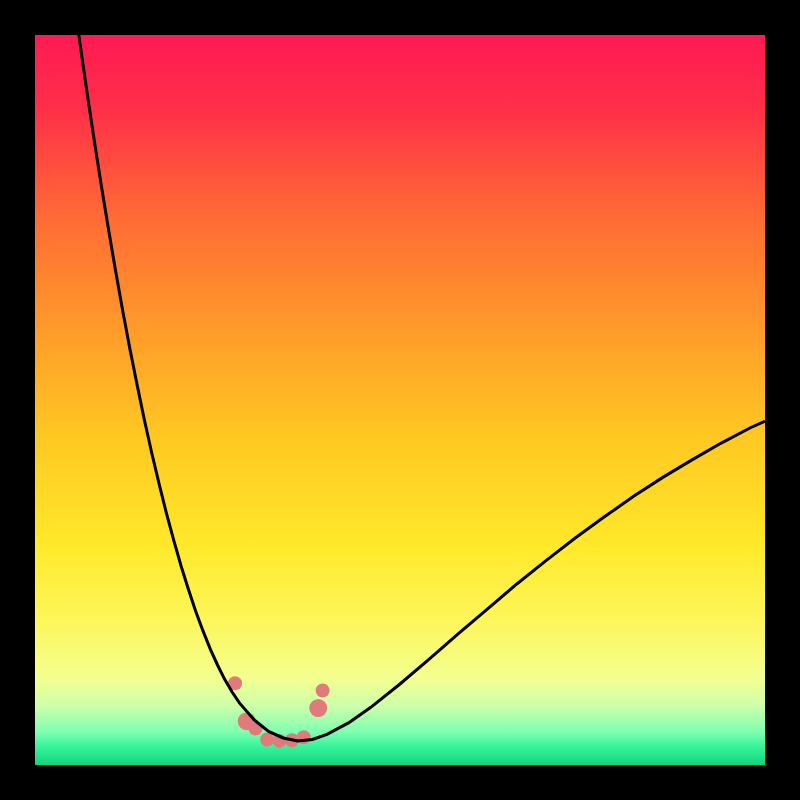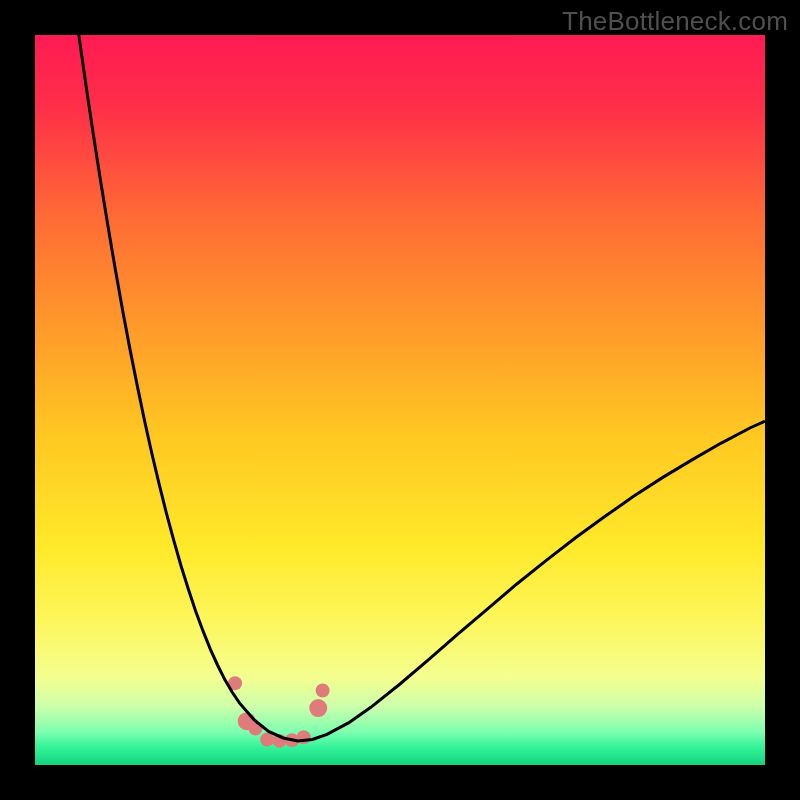--- a/index.html
+++ b/index.html
@@ -78,14 +78,13 @@
           <circle cx="244.55" cy="705.91" r="7" fill="#e07b7b"></circle>
           <circle cx="256.96" cy="705.18" r="7" fill="#e07b7b"></circle>
           <circle cx="268.64" cy="702.26" r="7" fill="#e07b7b"></circle>
           <circle cx="283.24" cy="673.06" r="9" fill="#e07b7b"></circle>
           <circle cx="287.62" cy="655.54" r="7" fill="#e07b7b"></circle>
         </g>
       <path id="curve-path" fill="none" stroke="#000000" stroke-width="3" d="M43.80 0.00 L51.10 51.10 L58.40 100.01 L65.70 146.73 L73.00 191.26 L80.30 234.33 L87.60 275.21 L94.90 313.90 L102.20 350.40 L109.50 385.44 L116.80 418.29 L124.10 448.95 L131.40 478.15 L138.70 505.16 L146.00 530.71 L153.30 554.07 L160.60 575.97 L167.90 595.68 L175.20 613.93 L182.50 629.99 L189.80 644.59 L197.10 657.00 L204.40 667.95 L219.00 684.74 L233.60 696.42 L248.20 702.99 L262.80 705.91 L277.40 704.45 L292.00 699.34 L313.90 687.66 L335.80 672.33 L365.00 648.97 L394.20 624.15 L423.40 598.60 L452.60 573.78 L481.80 548.96 L511.00 525.60 L540.20 502.97 L569.40 481.80 L598.60 461.36 L627.80 442.38 L657.00 424.86 L686.20 408.07 L715.40 392.74 L730.00 386.17"></path>
       <g id="markers-front"></g>
     </svg>
   </div>
-  <div class="watermark">TheBottleneck.com</div>
 </div>
 
 </body></html>

